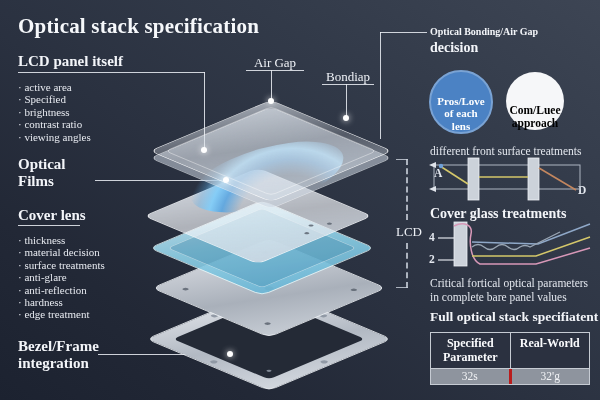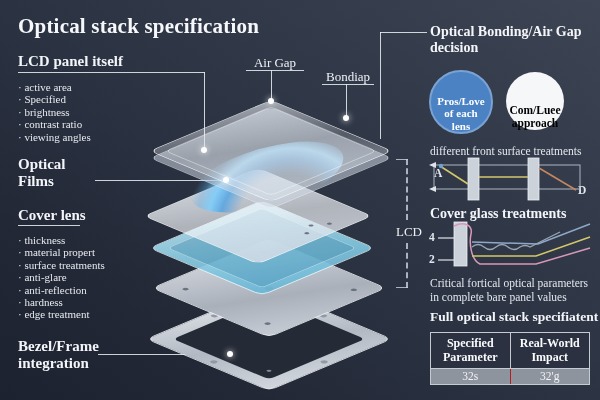--- a/index.html
+++ b/index.html
@@ -23,21 +23,21 @@
   .rimdot{position:absolute;width:7px;height:7px;border-radius:50%;background:#8b93a0;opacity:.9;}
   .circle{border-radius:50%;display:flex;flex-direction:column;align-items:center;justify-content:flex-end;text-align:center;}
   .circle span{display:block;font-weight:bold;font-size:11px;line-height:12.5px;}
   .tbl{border:1px solid #c6cbd3;display:flex;flex-direction:column;z-index:25;}
   .tbl-head{display:flex;background:#2b3140;}
   .tbl-cell{flex:1;text-align:center;padding:3px 2px 4px 2px;}
   .tbl-cell.c1{border-right:1px solid #c6cbd3;}
   .tbl-cell span{display:block;font-size:12px;font-weight:bold;line-height:14px;color:#fafbfd;}
   .tbl-vals{display:flex;background:#8e949e;border-top:1px solid #c6cbd3;}
   .tbl-val{flex:1;text-align:center;font-size:11.5px;color:#f2f3f6;padding:1px 0 2px 0;}
-  .tbl-val.c1{border-right:1px solid #b91c1c;}
+  .tbl-val.c1{border-right:3px solid #b91c1c;}
   .lbl{font-size:13px;color:#eef1f6;}
   svg{display:block;}
 </style>
 </head>
 <body>
 
 <div id="stage">
 
   <div class="abs h1" style="left:18px;top:14px;">Optical stack specification</div>
 
@@ -96,21 +96,21 @@
     <div class="h2">Optical</div>
     <div class="h2">Films</div>
   </div>
   <div class="abs line-h" style="left:95px;top:180px;width:130px;"></div>
   <div class="abs dot" style="left:223px;top:177px;"></div>
 
   <div class="abs h2" style="left:18px;top:207px;">Cover lens</div>
   <div class="abs line-h" style="left:18px;top:225px;width:62px;"></div>
   <div class="abs" style="left:18px;top:234px;">
     <div class="small">· thickness</div>
-    <div class="small">· material propert</div>
+    <div class="small">· material decision</div>
     <div class="small">· surface treatments</div>
     <div class="small">· anti-glare</div>
     <div class="small">· anti-reflection</div>
     <div class="small">· hardness</div>
     <div class="small">· edge treatment</div>
   </div>
 
   <div class="abs" style="left:18px;top:338px;">
     <div class="h2">Bezel/Frame</div>
     <div class="h2">integration</div>
@@ -131,21 +131,21 @@
   <div class="abs line-h" style="left:380px;top:32px;width:47px;z-index:30;"></div>
   <div class="abs line-v" style="left:380px;top:32px;height:107px;z-index:30;"></div>
 
   <div class="abs line-h" style="left:396px;top:159px;width:12px;z-index:30;background:rgba(205,211,221,.8);"></div>
   <div class="abs dash-v" style="left:406px;top:159px;height:61px;z-index:30;"></div>
   <div class="abs lbl" style="left:396px;top:224px;z-index:30;">LCD</div>
   <div class="abs dash-v" style="left:406px;top:243px;height:45px;z-index:30;"></div>
   <div class="abs line-h" style="left:396px;top:287px;width:12px;z-index:30;background:rgba(205,211,221,.8);"></div>
 
   <div class="abs" style="left:430px;top:24px;">
-    <div class="h3" style="font-size:14px;">Optical Bonding/Air Gap</div>
+    <div class="h3" style="font-size:10px;">Optical Bonding/Air Gap</div>
     <div class="h3" style="font-size:14px;">decision</div>
   </div>
 
   <div class="abs circle" style="left:429px;top:70px;width:60px;height:60px;background:#4b82c4;border:2px solid #7aa3d4;color:#fff;z-index:25;">
     <span>Pros/Love</span>
     <span>of each</span>
     <span>lens</span>
   </div>
   <div class="abs circle" style="left:506px;top:72px;width:58px;height:58px;background:#f6f7f9;color:#000000;z-index:25;">
     <span style="font-size:11.5px;line-height:13px;">Com/Luee</span>
@@ -190,21 +190,20 @@
   <div class="abs h3" style="left:430px;top:309px;">Full optical stack specifiatent</div>
 
   <div class="abs tbl" style="left:430px;top:332px;width:158px;">
     <div class="tbl-head">
       <div class="tbl-cell c1">
         <span>Specified</span>
         <span>Parameter</span>
       </div>
       <div class="tbl-cell">
         <span>Real-World</span>
-        <span>Impact</span>
       </div>
     </div>
     <div class="tbl-vals">
       <div class="tbl-val c1">32s</div>
       <div class="tbl-val">32'g</div>
     </div>
   </div>
 
 </div>
 

